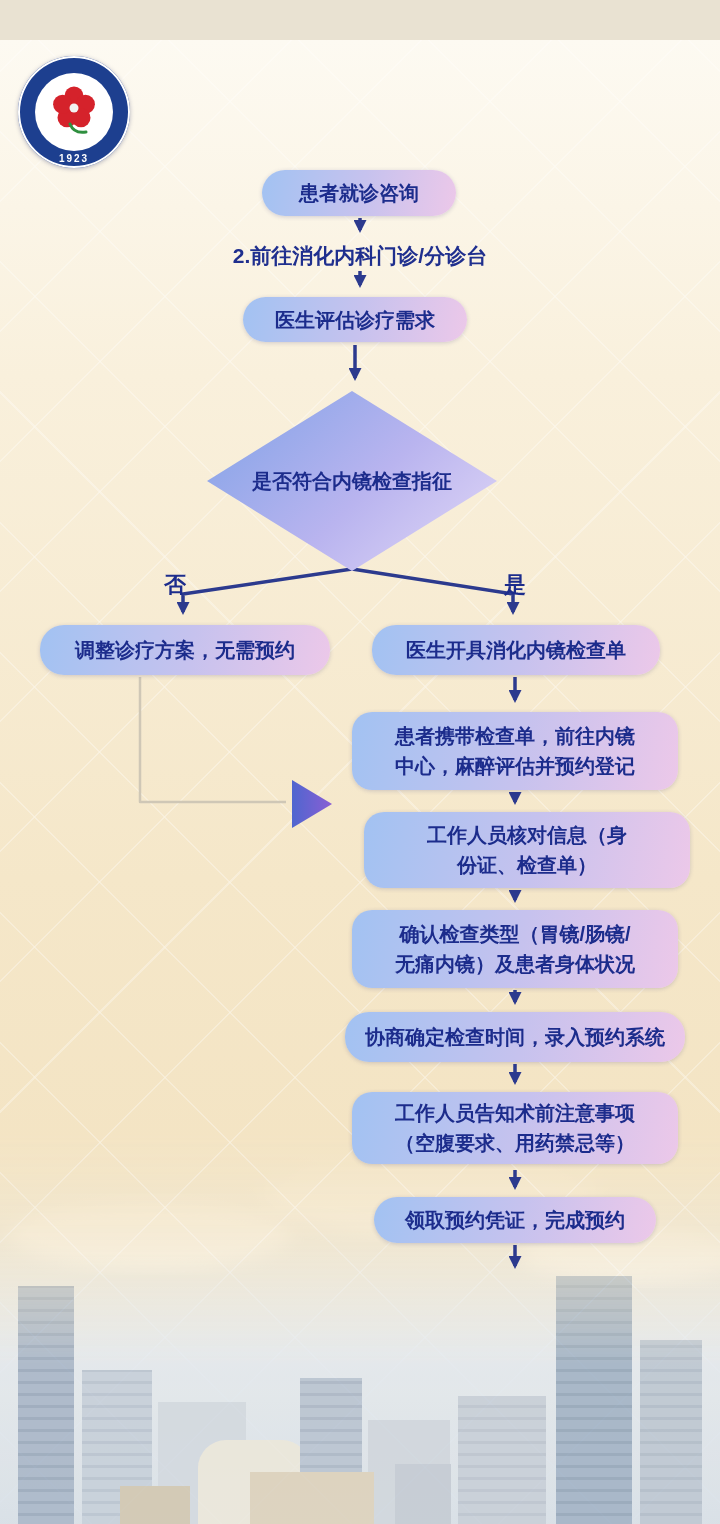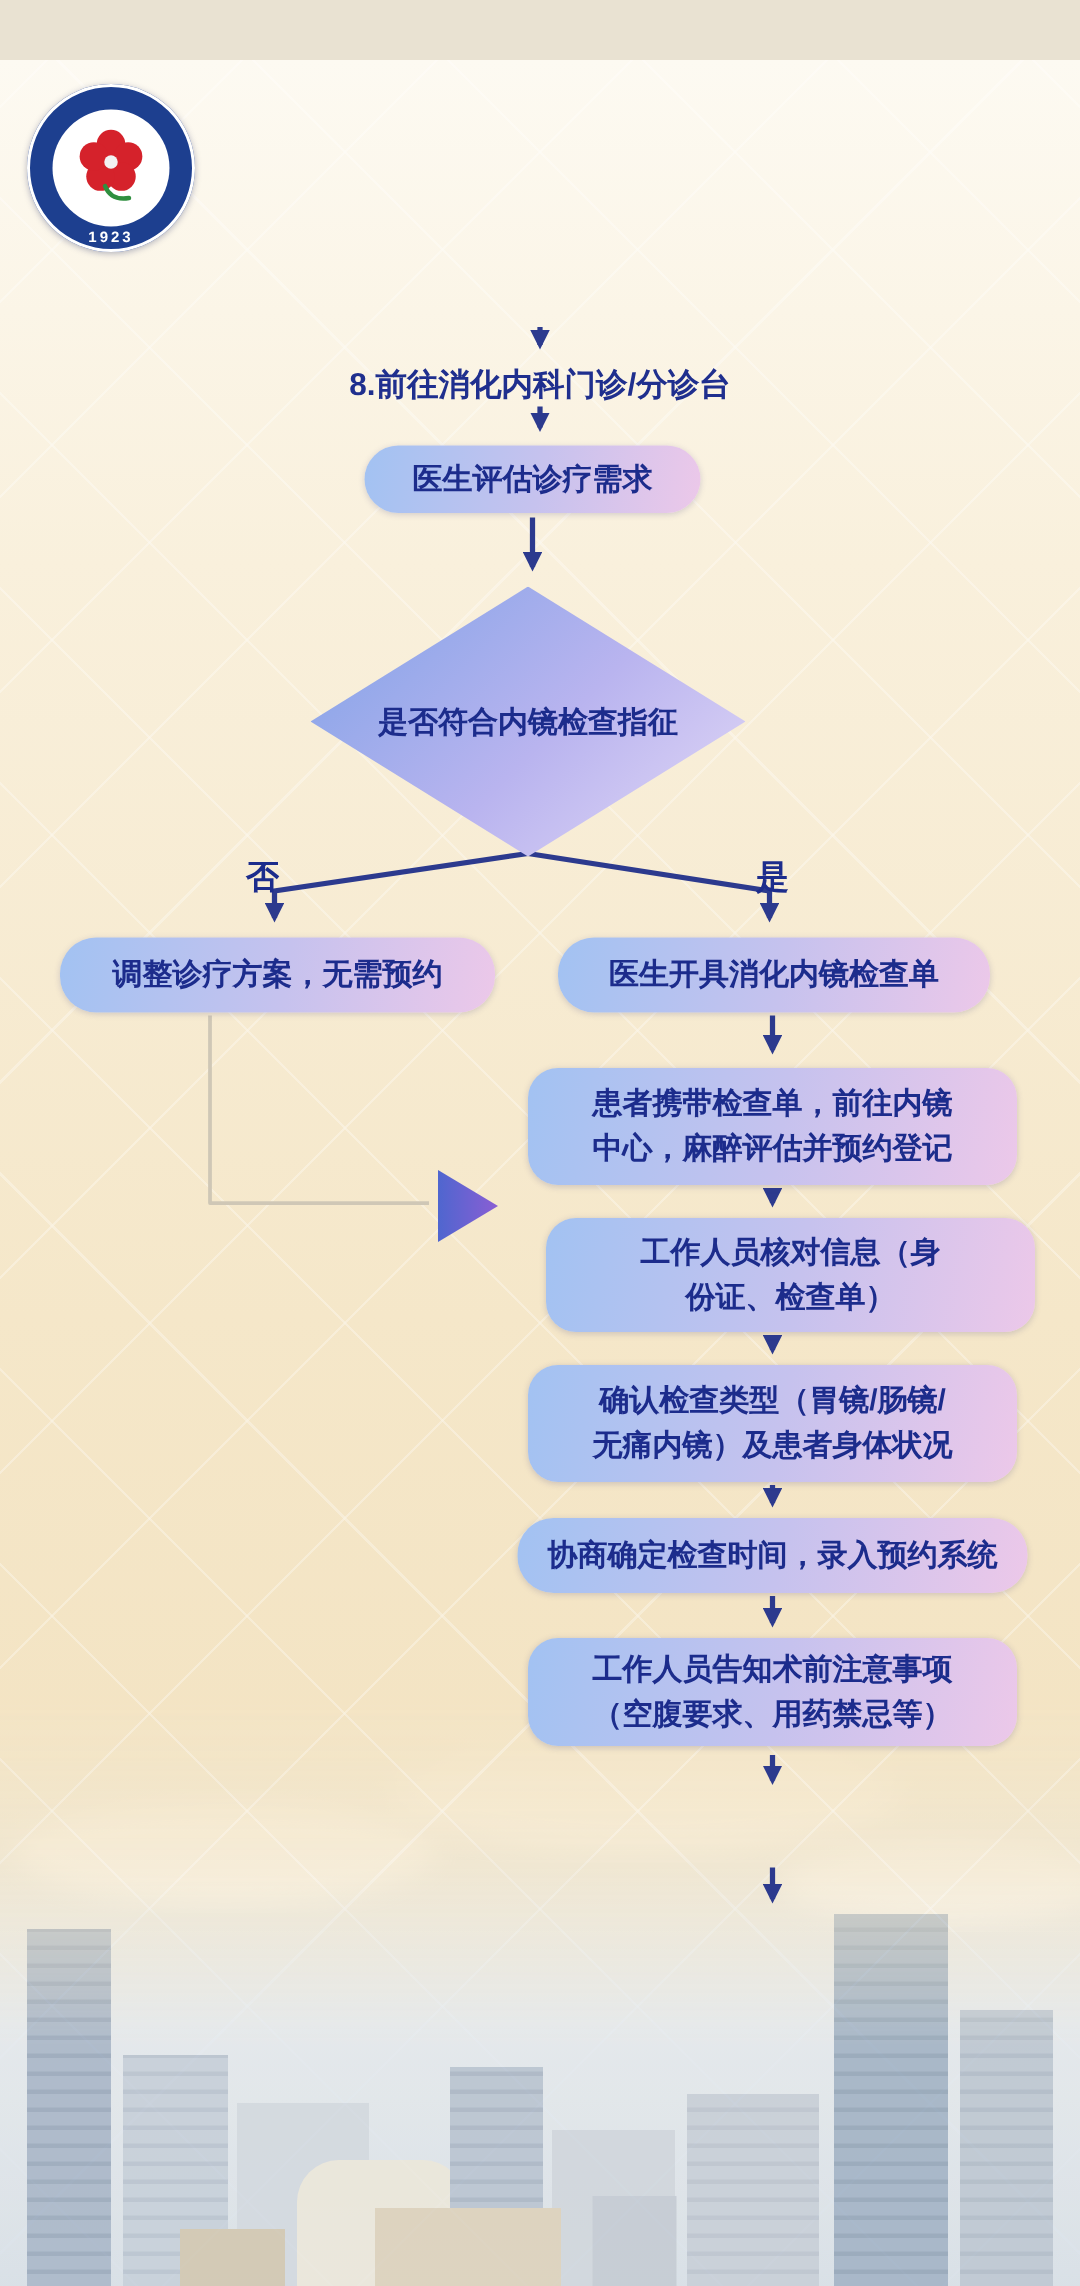--- a/index.html
+++ b/index.html
@@ -145,22 +145,23 @@
       <line x1="515" y1="850" x2="515" y2="860" marker-end="url(#ah)"></line>
       <line x1="515" y1="950" x2="515" y2="962" marker-end="url(#ah)"></line>
       <line x1="515" y1="1024" x2="515" y2="1042" marker-end="url(#ah)"></line>
       <line x1="515" y1="1130" x2="515" y2="1147" marker-end="url(#ah)"></line>
       <line x1="515" y1="1205" x2="515" y2="1226" marker-end="url(#ah)"></line>
     </g>
     <path d="M140 637 L140 762 L286 762" stroke="#cfc7b6" stroke-width="2.5" fill="none" stroke-linejoin="round"></path>
     <polygon points="292,740 332,764 292,788" fill="url(#triGrad)"></polygon>
   </svg>
 
+  <div class="node pill" style="left:262px;top:130px;width:194px;height:46px;">患者就诊咨询</div>
 
-  <div class="step-note" style="left:160px;top:202px;width:400px;">8.前往消化内科门诊/分诊台</div>
+  <div class="step-note" style="left:160px;top:202px;width:400px;">2.前往消化内科门诊/分诊台</div>
 
   <div class="node pill" style="left:243px;top:257px;width:224px;height:45px;">医生评估诊疗需求</div>
 
   <div class="diamond" style="left:207px;top:351px;width:290px;height:180px;">
     <span style="width:200px;">是否符合内镜检查指征</span>
   </div>
 
   <div class="branch-label" style="left:153px;top:530px;width:44px;">否</div>
   <div class="branch-label" style="left:493px;top:530px;width:44px;">是</div>
 
@@ -175,15 +176,16 @@
 份证、检查单）</div>
 
   <div class="node" style="left:352px;top:870px;width:326px;height:78px;">确认检查类型（胃镜/肠镜/
 无痛内镜）及患者身体状况</div>
 
   <div class="node pill" style="left:345px;top:972px;width:340px;height:50px;">协商确定检查时间，录入预约系统</div>
 
   <div class="node" style="left:352px;top:1052px;width:326px;height:72px;">工作人员告知术前注意事项
 （空腹要求、用药禁忌等）</div>
 
+  <div class="node pill" style="left:374px;top:1157px;width:282px;height:46px;">领取预约凭证，完成预约</div>
 
 
 </div>
 
 </body></html>

